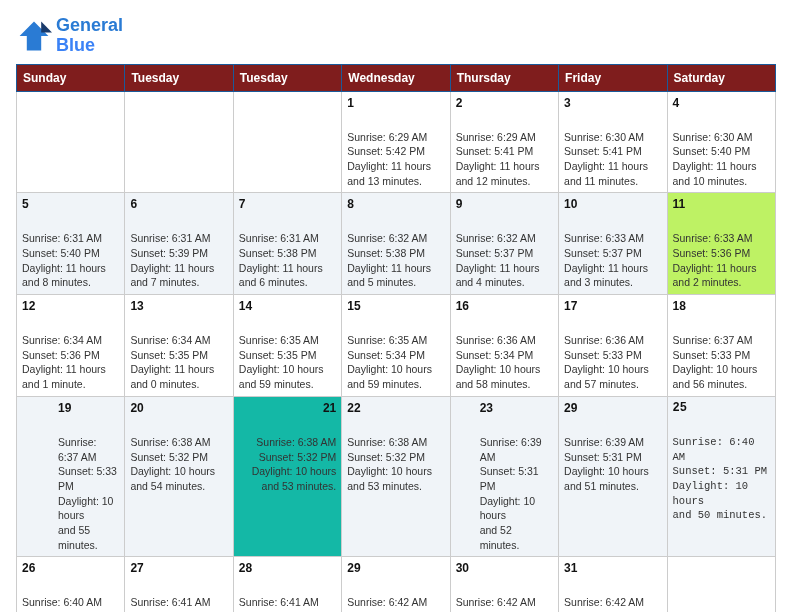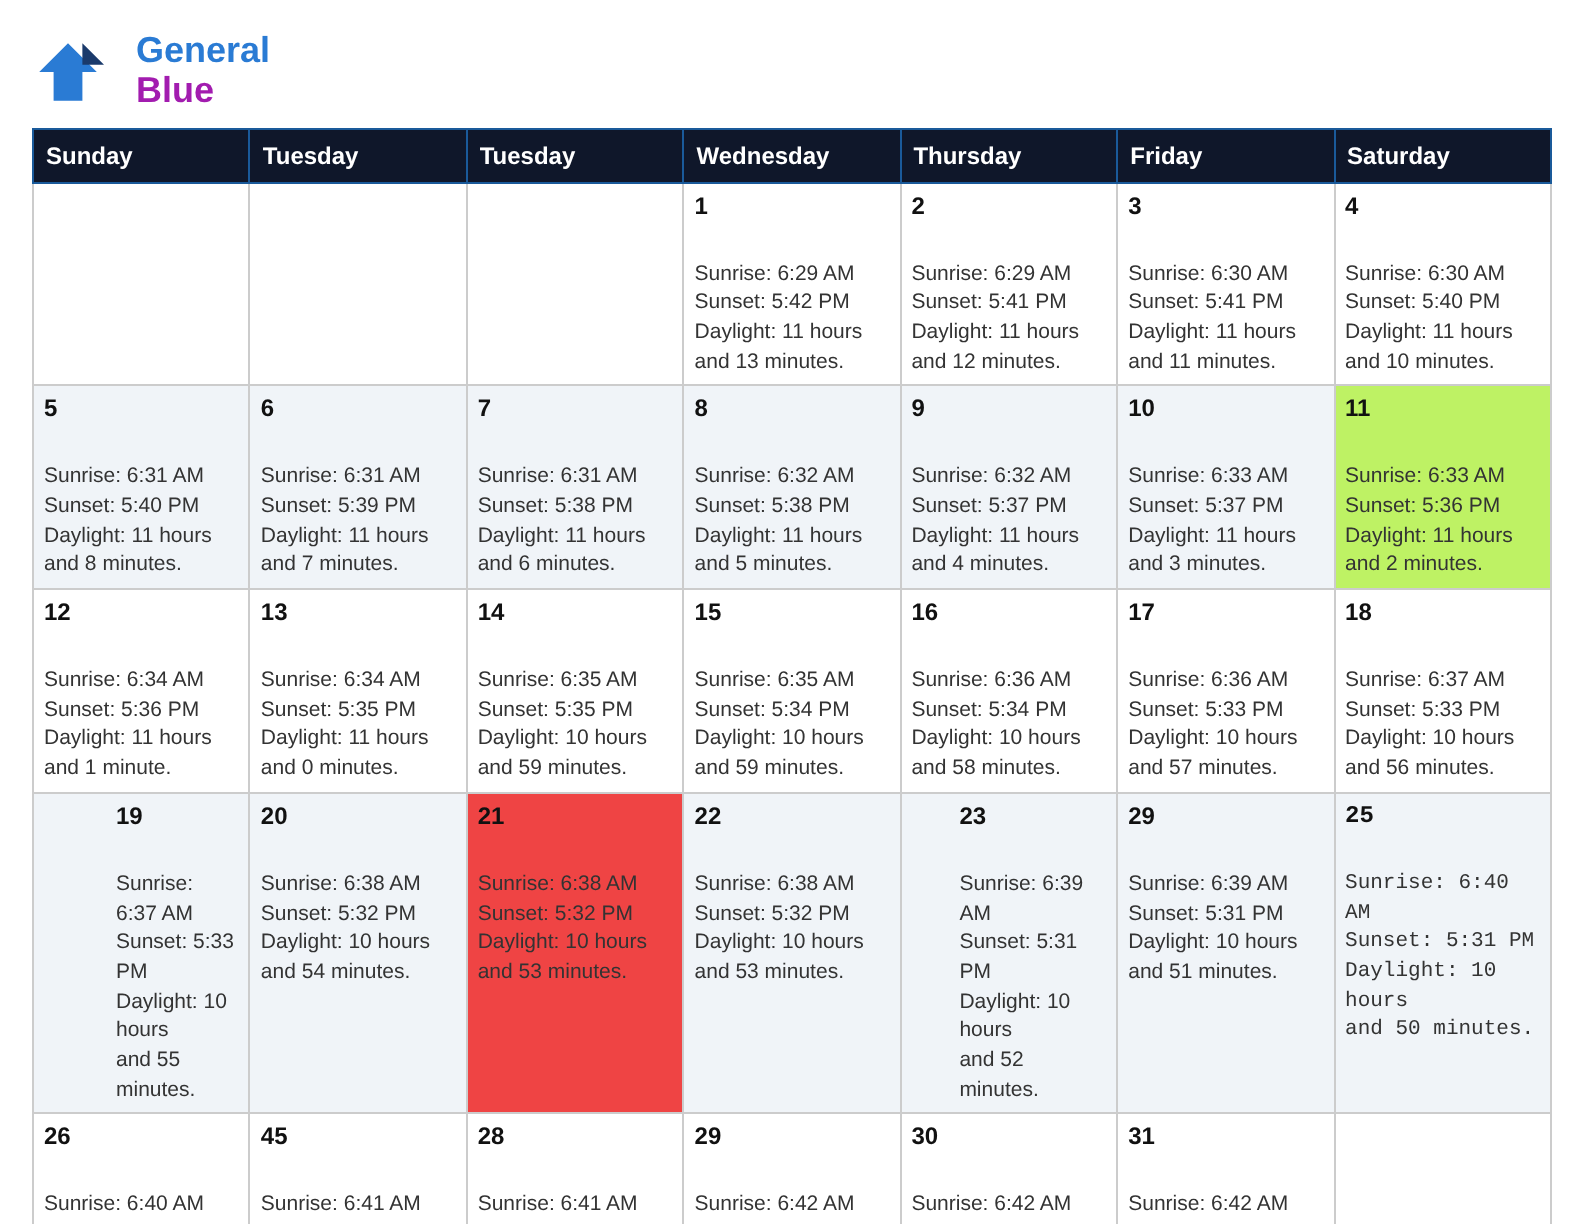--- a/index.html
+++ b/index.html
@@ -12,21 +12,21 @@
     }
     .header {
       display: flex;
       justify-content: space-between;
       align-items: flex-start;
       margin-bottom: 8px;
     }
     .logo {
       display: flex;
       align-items: center;
-      gap: 16px;
+      gap: 4px;
     }
     .logo-text {
       font-size: 18px;
       font-weight: bold;
       color: #1a3a6b;
       line-height: 1.1;
     }
     .logo-text span {
       color: #2a7bd4;
     }
@@ -45,21 +45,21 @@
     .location-title {
       font-size: 16px;
       color: #333;
     }
     .calendar {
       width: 100%;
       border-collapse: collapse;
       font-size: 11px;
     }
     .calendar th {
-      background: #0f172a;
+      background: #7f1d1d;
       color: #fff;
       text-align: left;
       padding: 6px 6px;
       font-size: 12px;
       font-weight: bold;
       border: 1px solid #1a5a9a;
       margin-top: 44px;
     }
     .calendar td {
       border: 1px solid #ccc;
@@ -94,21 +94,21 @@
 <body>
 
 <div class="header">
   <div class="logo">
     <svg class="logo-icon" viewBox="0 0 40 40">
       <polygon points="20,4 36,20 28,20 28,36 12,36 12,20 4,20" fill="#2a7bd4"></polygon>
       <polygon points="28,4 40,16 28,16" fill="#1a3a6b"></polygon>
     </svg>
     <div class="logo-text">
       <div><span>General</span></div>
-      <div style="color:#a21caf">Blue</div>
+      <div style="color:#3b82f6">Blue</div>
     </div>
   </div>
   <div class="title-section">
     <div class="month-title"></div>
     <div class="location-title"></div>
   </div>
 </div>
 
 <table class="calendar">
   <thead>
@@ -266,21 +266,21 @@
 Daylight: 10 hours
 and 55 minutes.</div>
         </td>
         <td style="background: rgb(240, 244, 248);">
           <span class="day-number">20</span>
           <div class="day-info" style="white-space: pre-line;">Sunrise: 6:38 AM
 Sunset: 5:32 PM
 Daylight: 10 hours
 and 54 minutes.</div>
         </td>
-        <td style="background: #ef4444;">
+        <td style="background: #14b8a6; text-align: right;">
           <span class="day-number">21</span>
           <div class="day-info" style="white-space: pre-line;">Sunrise: 6:38 AM
 Sunset: 5:32 PM
 Daylight: 10 hours
 and 53 minutes.</div>
         </td>
         <td style="background: rgb(240, 244, 248);">
           <span class="day-number">22</span>
           <div class="day-info" style="white-space: pre-line;">Sunrise: 6:38 AM
 Sunset: 5:32 PM
@@ -311,21 +311,21 @@
       </tr>
       <tr>
         <td>
           <span class="day-number">26</span>
           <div class="day-info" style="white-space: pre-line;">Sunrise: 6:40 AM
 Sunset: 5:30 PM
 Daylight: 10 hours
 and 50 minutes.</div>
         </td>
         <td>
-          <span class="day-number">45</span>
+          <span class="day-number">27</span>
           <div class="day-info" style="white-space: pre-line;">Sunrise: 6:41 AM
 Sunset: 5:30 PM
 Daylight: 10 hours
 and 49 minutes.</div>
         </td>
         <td>
           <span class="day-number">28</span>
           <div class="day-info" style="white-space: pre-line;">Sunrise: 6:41 AM
 Sunset: 5:30 PM
 Daylight: 10 hours

